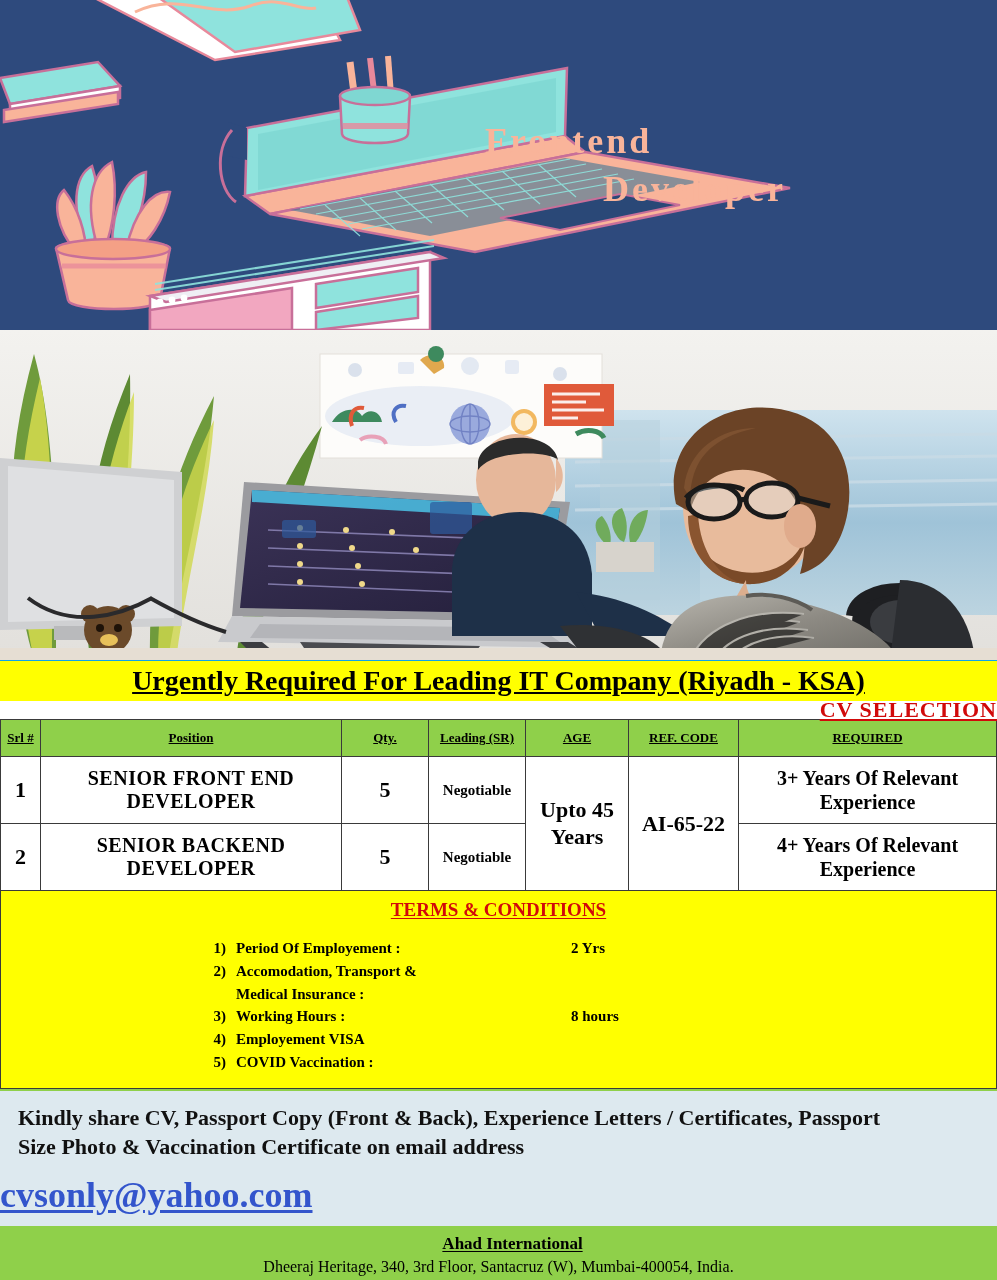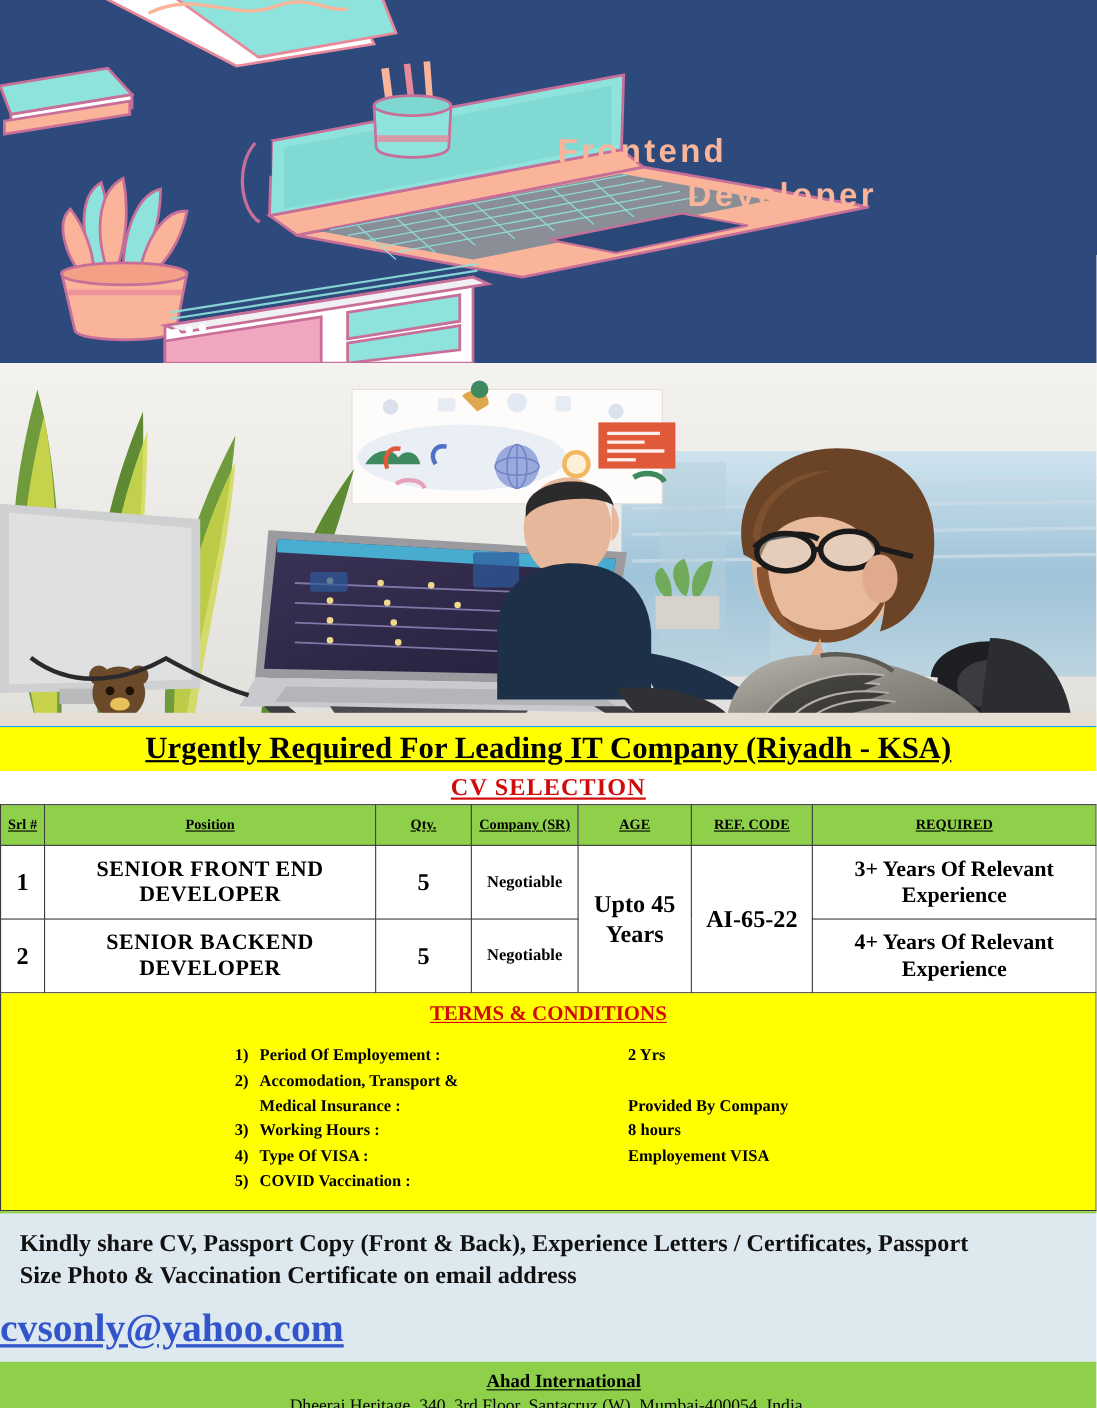--- a/index.html
+++ b/index.html
@@ -2,36 +2,36 @@
 <html><head>
 <meta charset="utf-8">
 <style>
   html,body{margin:0;padding:0;background:#fff;}
   body{font-family:"Liberation Serif",serif;}
   #page{position:relative;width:997px;height:1280px;overflow:hidden;background:#fff;}
 
   
   .banner{position:relative;width:997px;height:330px;background:#2e4a7d;overflow:hidden;}
   .banner svg{position:absolute;left:0;top:0;}
-  .banner-title{position:absolute;left:507px;top:118px;width:460px;
-    font-family:Liberation Sans, sans-serif;font-weight:bold;font-size:30px;
+  .banner-title{position:absolute;left:485px;top:118px;width:460px;
+    font-family:Liberation Serif, serif;font-weight:bold;font-size:36px;
     color:#f9b49a;letter-spacing:3px;line-height:1.32;}
   .banner-title .l2{display:block;padding-left:118px;}
 
   
   .photo{position:relative;width:997px;height:330px;overflow:hidden;background:#e9e7e2;}
   .photo svg{position:absolute;left:0;top:0;}
 
   
   .headline{background:#ffff00;height:40px;display:flex;align-items:center;justify-content:center;
     border-top:1px solid #0ea5e9;}
   .headline span{font-size:28px;font-weight:bold;color:#000;text-decoration:underline;
     text-underline-offset:2px;}
 
-  .cvsel{background:#ffffff;height:30px;display:flex;align-items:center;justify-content:center;}
+  .cvsel{background:#ffffff;height:18px;display:flex;align-items:center;justify-content:flex-end;}
   .cvsel span{font-size:22px;font-weight:bold;color:#d10a0a;text-decoration:underline;
     text-underline-offset:2px;letter-spacing:1px;}
 
   
   table.jobs{width:997px;border-collapse:collapse;table-layout:fixed;}
   table.jobs th{background:#8fd04a;border:1px solid #3a3a3a;text-align:center;
     font-size:13px;font-weight:bold;color:#000;height:34px;}
   table.jobs th u{text-decoration:underline;margin-top:14px;}
   table.jobs td{border:1px solid #3a3a3a;text-align:center;color:#000;background:#fff;
     font-weight:bold;}
@@ -367,21 +367,21 @@
       <col style="width:97px">
         <col style="width:103px">
         <col style="width:110px">
         <col>
     </colgroup>
     <thead>
       <tr>
         <th><u>Srl #</u></th>
         <th><u>Position</u></th>
         <th><u>Qty.</u></th>
-        <th><u>Company (SR)</u></th>
+        <th><u>Leading (SR)</u></th>
         <th><u>AGE</u></th>
         <th><u>REF. CODE</u></th>
         <th><u>REQUIRED</u></th>
       </tr>
     </thead>
     <tbody>
       <tr style="height:67px">
         <td class="srl">1</td>
         <td class="pos">SENIOR  FRONT  END DEVELOPER</td>
         <td class="qty">5</td>
@@ -409,30 +409,28 @@
         <span class="t-val">2 Yrs</span>
       </div>
       <div class="terms-row">
         <span class="t-num">2)</span>
         <span class="t-label">Accomodation, Transport &amp;</span>
         <span class="t-val"></span>
       </div>
       <div class="terms-row">
         <span class="t-num"></span>
         <span class="t-label">Medical Insurance :</span>
-        <span class="t-val">Provided By Company</span>
       </div>
       <div class="terms-row">
         <span class="t-num">3)</span>
         <span class="t-label">Working Hours :</span>
         <span class="t-val">8 hours</span>
       </div>
       <div class="terms-row">
         <span class="t-num">4)</span>
-        <span class="t-label">Type Of  VISA :</span>
         <span class="t-val">Employement VISA</span>
       </div>
       <div class="terms-row">
         <span class="t-num">5)</span>
         <span class="t-label">COVID Vaccination :</span>
       </div>
     </div>
   </div>
 
   <div class="contact">

